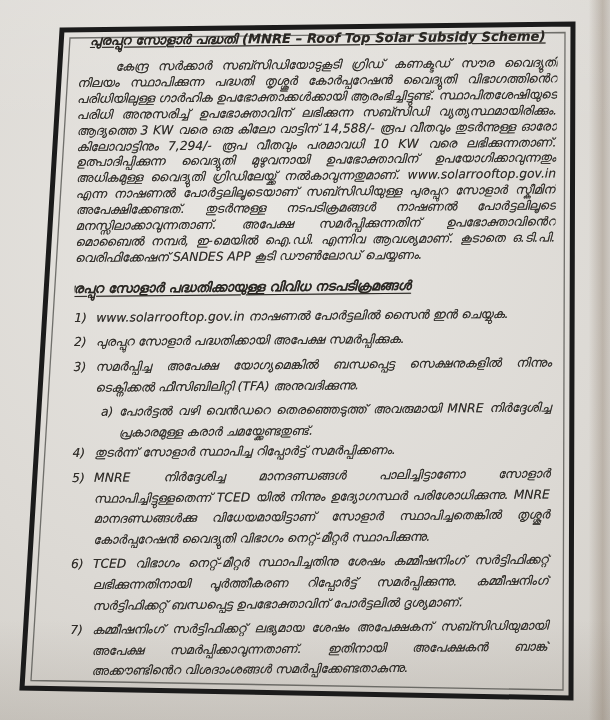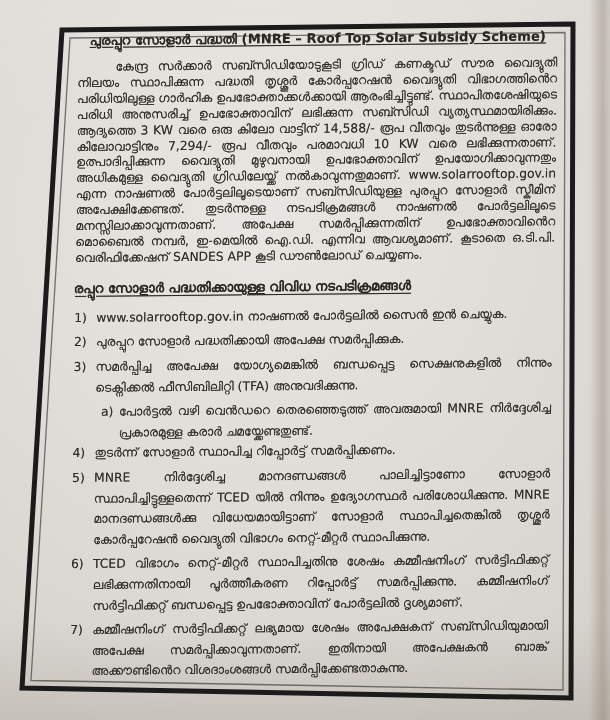--- a/index.html
+++ b/index.html
@@ -6,20 +6,21 @@
   body{
     width:610px;height:720px;overflow:hidden;
     font-family:"DejaVu Sans","Liberation Sans",sans-serif;
   }
   .photo{
     position:relative;width:610px;height:720px;overflow:hidden;
     background:
       linear-gradient(90deg, rgba(0,0,0,0) 96.5%, rgba(112,92,72,.30) 98.8%, rgba(90,72,55,.12) 100%),
       linear-gradient(180deg, rgba(255,255,255,.10) 0%, rgba(0,0,0,0) 18%, rgba(0,0,0,0) 86%, rgba(95,85,72,.14) 100%),
       radial-gradient(130% 115% at 42% 30%, #e8e6e2 0%, #dcd9d4 48%, #cbc7c0 100%);
+    font-style: italic;
   }
   .frame-svg{position:absolute;left:0;top:0;width:610px;height:720px;}
   .content{
     position:absolute;left:78px;top:33px;width:480px;height:656px;
     transform-origin:top left;
     transform:rotate(-0.55deg) skewX(-1.3deg);
     color:#2e2b27;font-size:12.3px;overflow:hidden;
     text-shadow:0 0 .5px rgba(46,43,39,.55);
   }
   .title{

